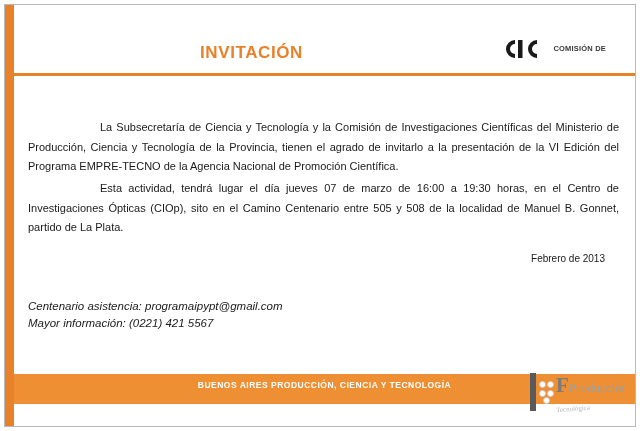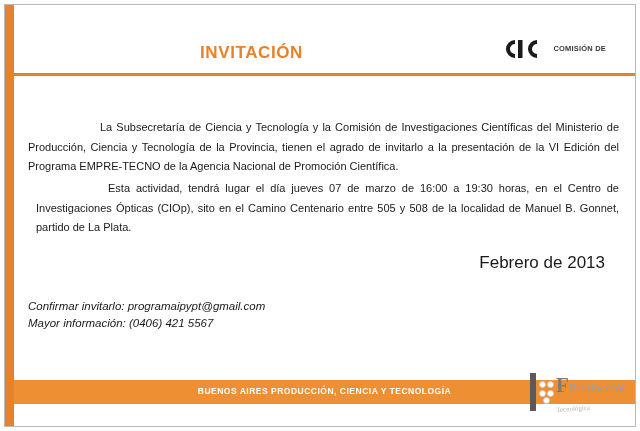--- a/index.html
+++ b/index.html
@@ -108,45 +108,44 @@
   }
   #para1 {
     left: 14px;
     right: 16px;
     top: 42px;
   }
   #para2 {
     left: 14px;
     right: 16px;
     top: 103px;
-    margin-left: 8px;
   }
   .date-line {
     position: absolute;
     right: 30px;
     top: 177px;
-    font-size: 17px;
+    font-size: 10px;
     color: #1a1a1a;
   }
   .contact {
     position: absolute;
     left: 14px;
     top: 222px;
     font-size: 11.5px;
     line-height: 17px;
     color: #1a1a1a;
     font-style: italic;
   }
   
   .footer-bar {
     position: absolute;
     left: 14px;
     bottom: 27px;
     right: 5px;
-    height: 24px;
+    height: 30px;
     background: #ef8f33;
   }
   .footer-text {
     position: absolute;
     left: 0;
     right: 0;
     top: 0;
     height: 22px;
     line-height: 22px;
     text-align: center;
@@ -242,22 +241,22 @@
       </div>
     </div>
   </div>
   <div class="header-rule"></div>
 
   <div class="body-area">
     <div class="para" id="para1"><span class="indent"></span><span>La Subsecretaría de Ciencia y Tecnología y la Comisión de Investigaciones Científicas del Ministerio de Producción, Ciencia y Tecnología de la Provincia, tienen el agrado de invitarlo a la presentación de la VI Edición del Programa EMPRE-TECNO de la Agencia Nacional de Promoción Científica.</span></div>
     <div class="para" id="para2"><span class="indent"></span><span>Esta actividad, tendrá lugar el día jueves 07 de marzo de 16:00 a 19:30 horas, en el Centro de Investigaciones Ópticas (CIOp), sito en el Camino Centenario entre 505 y 508 de la localidad de Manuel B. Gonnet, partido de La Plata.</span></div>
     <div class="date-line">Febrero de 2013</div>
     <div class="contact">
-      <div>Confirmar invitarlo: programaipypt@gmail.com</div>
-      <div>Mayor información: (0406) 421 5567</div>
+      <div>Centenario asistencia: programaipypt@gmail.com</div>
+      <div>Mayor información: (0221) 421 5567</div>
     </div>
   </div>
 
   <div class="footer-bar">
     <div class="footer-text">BUENOS AIRES PRODUCCIÓN, CIENCIA Y TECNOLOGÍA</div>
   </div>
   <div class="footer-white"></div>
 
   <div class="fund-logo">
     <div class="fund-bar"></div>

